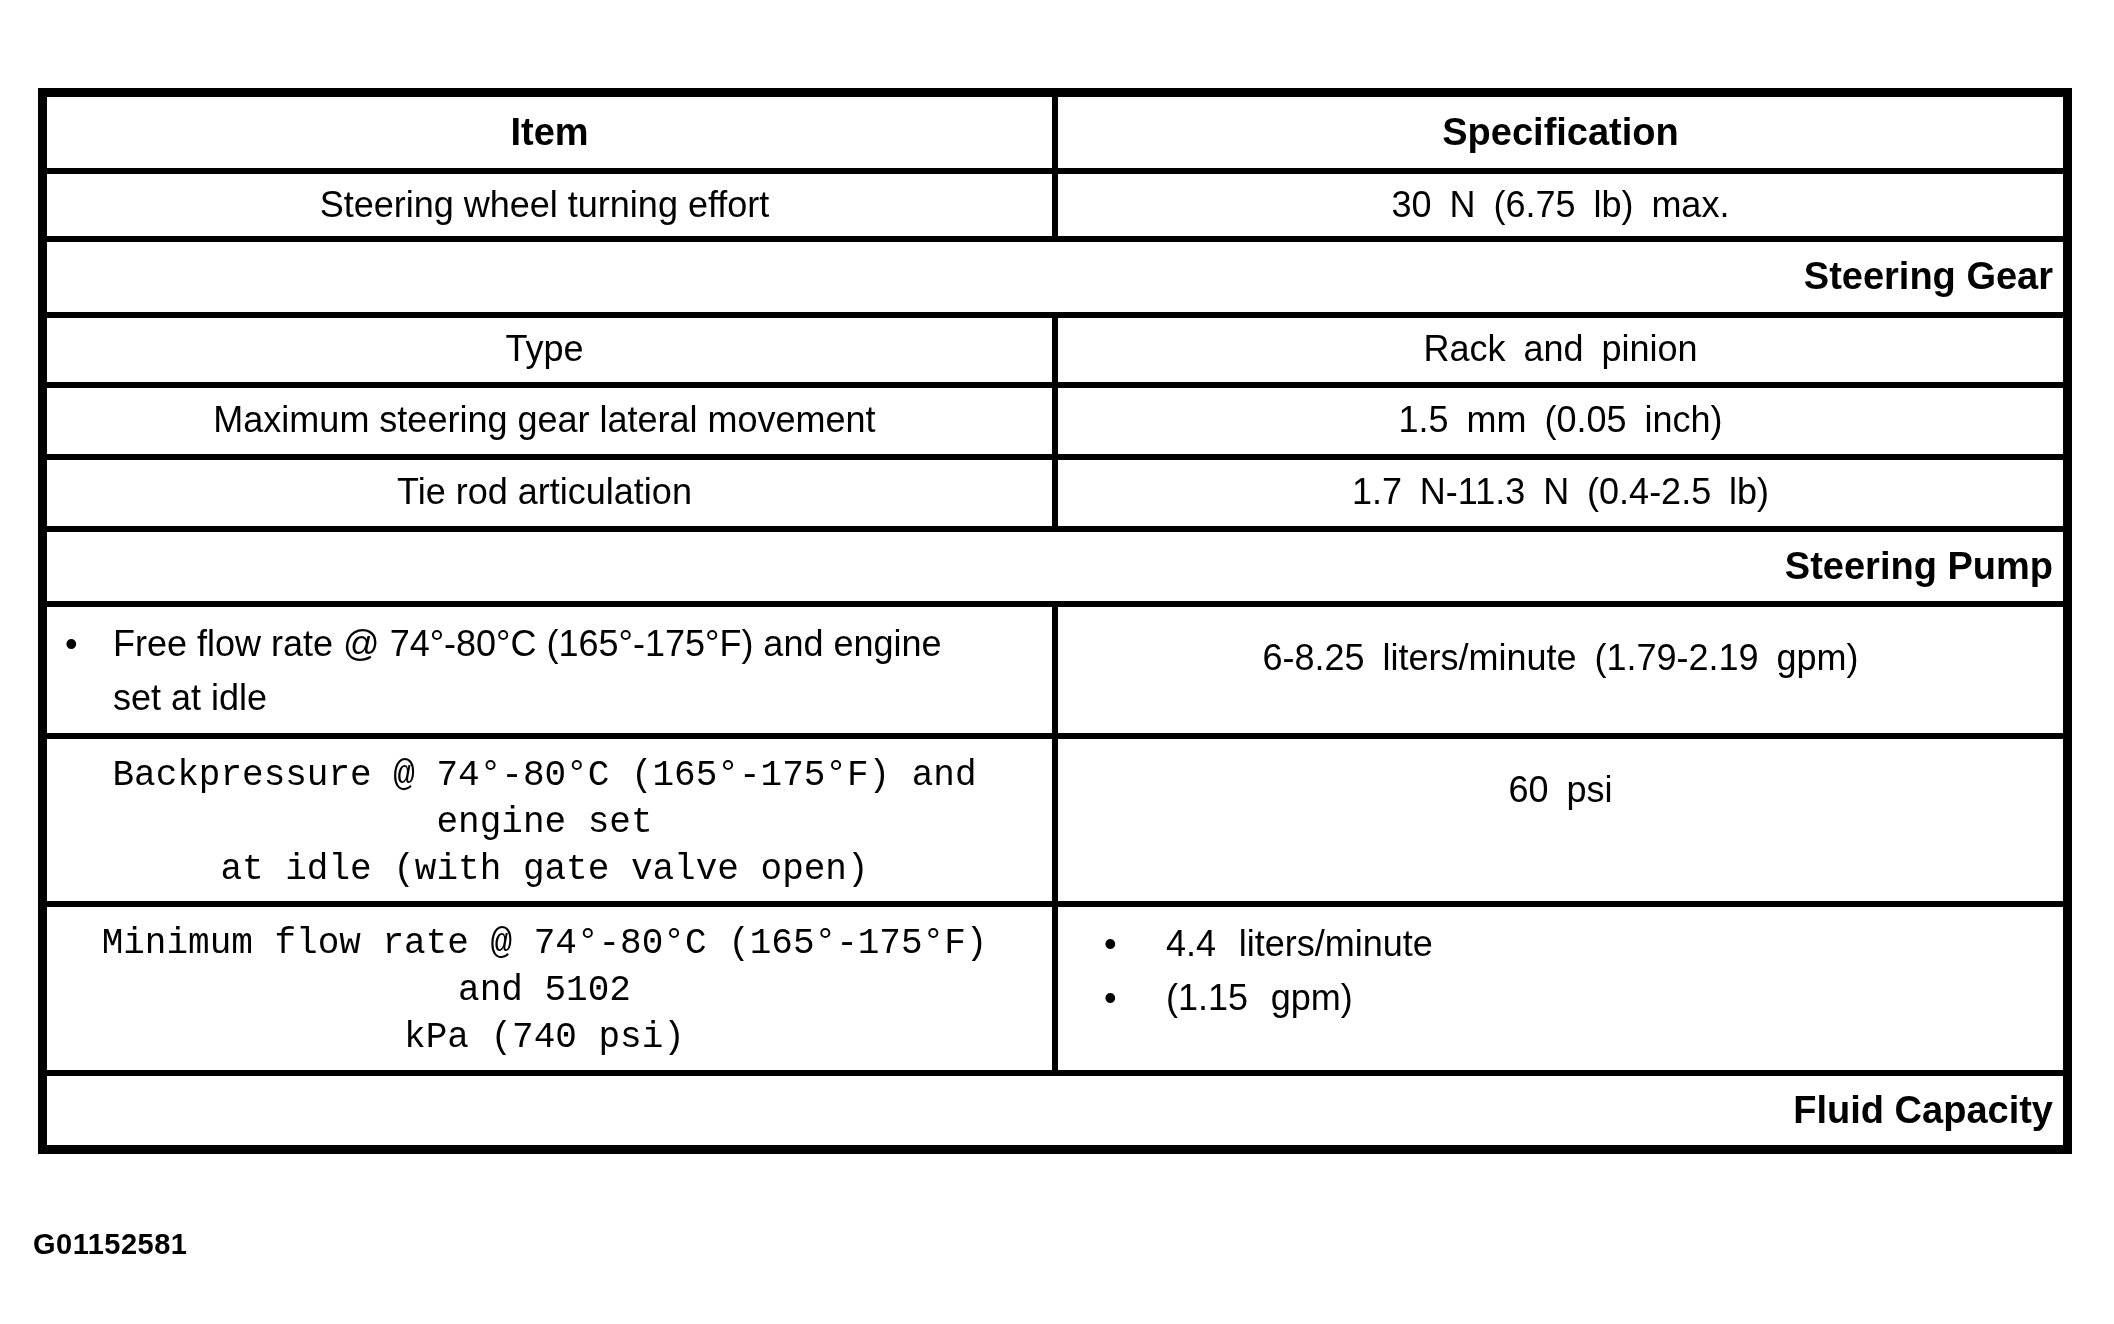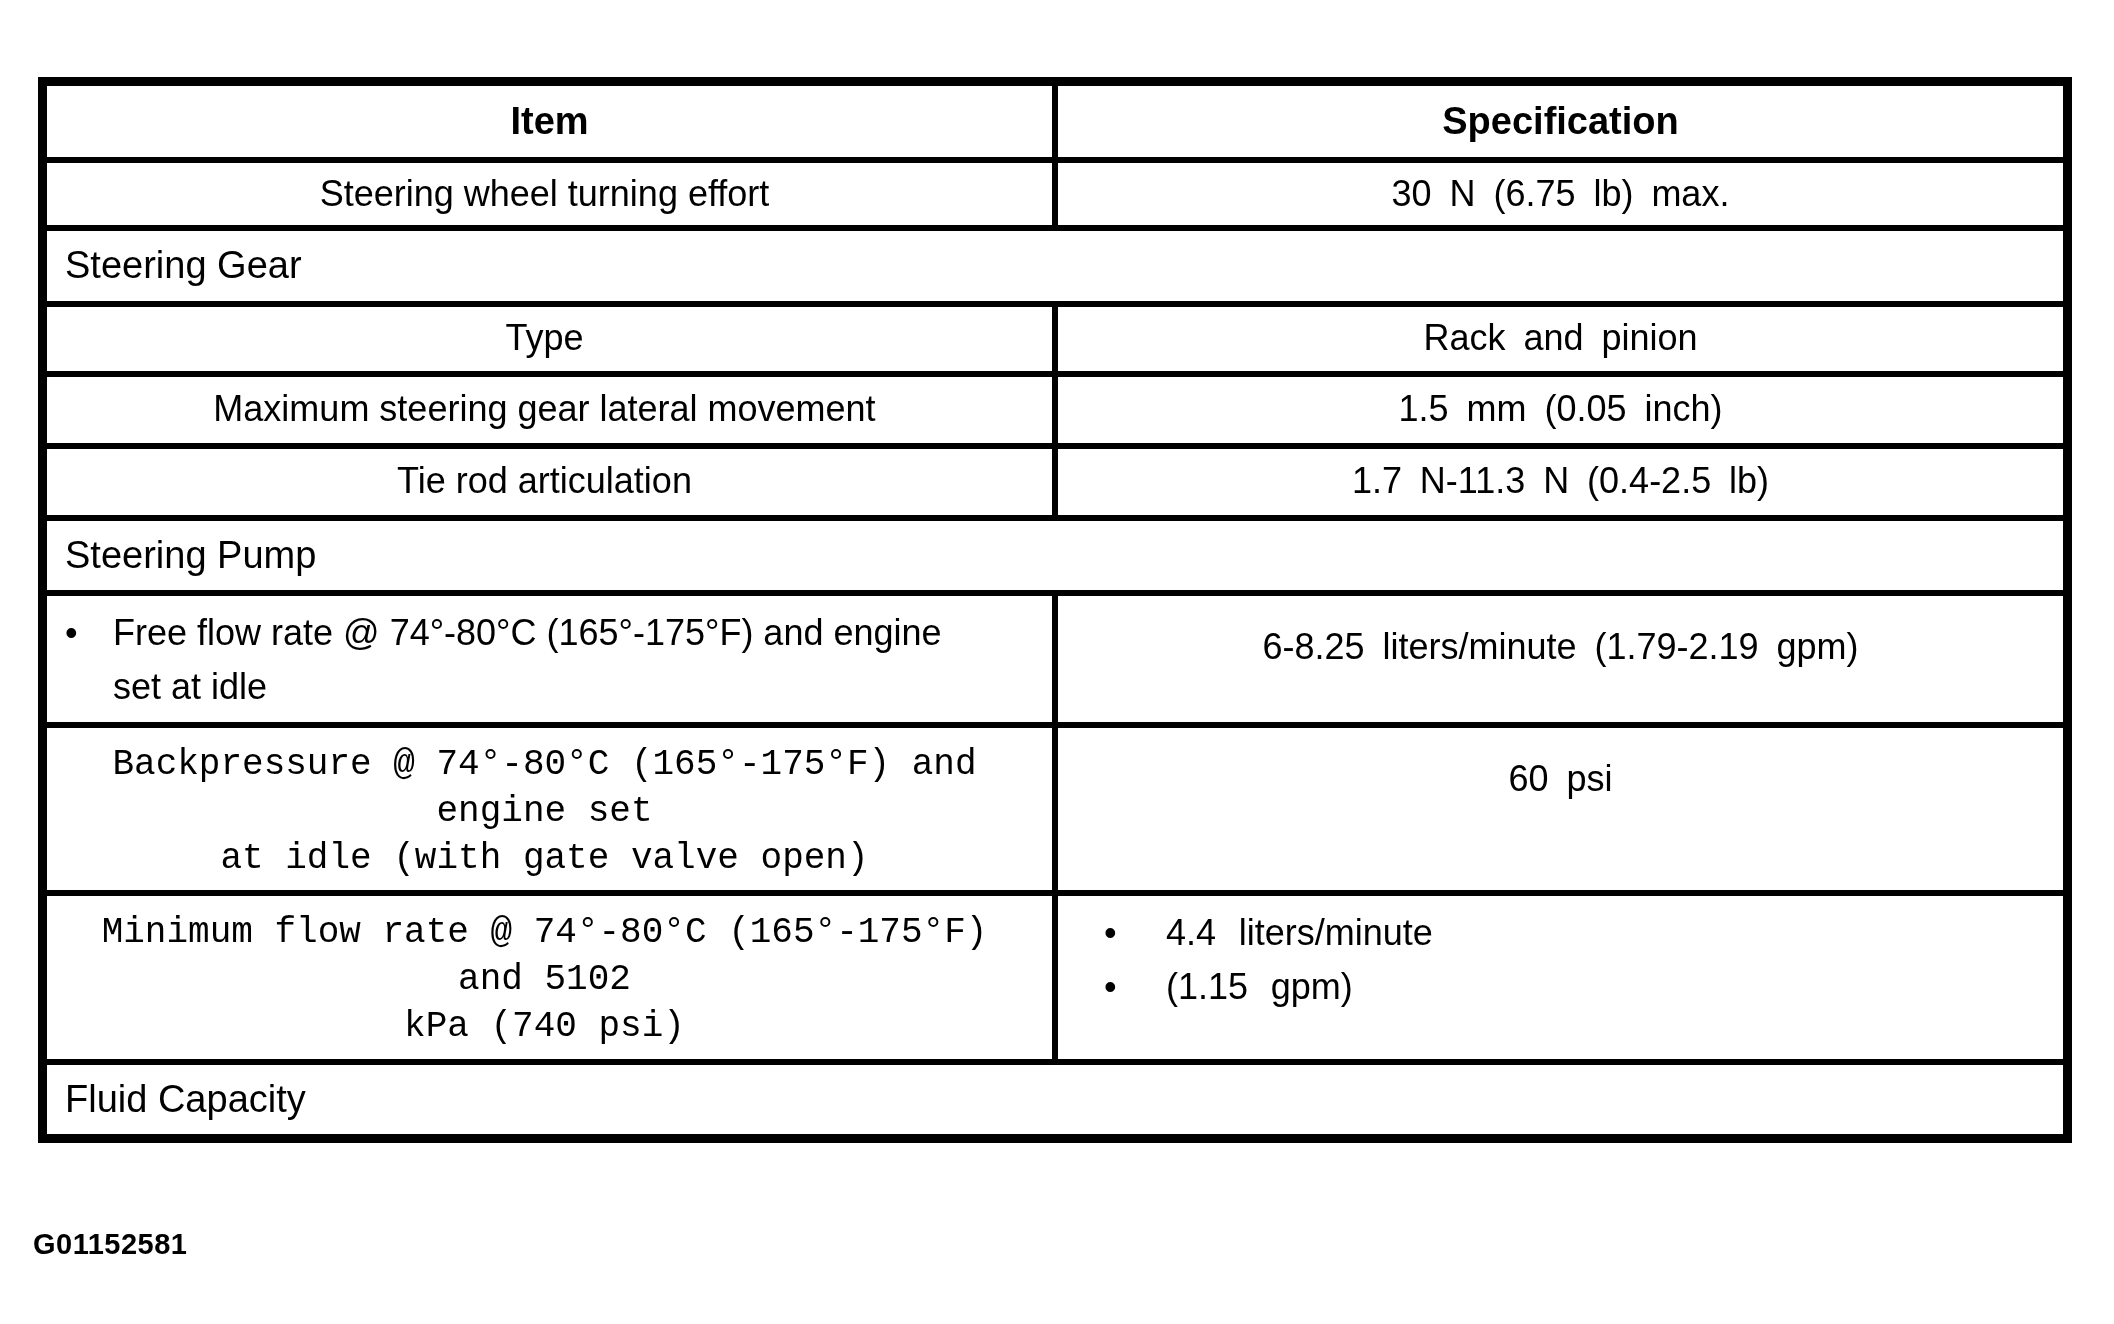--- a/index.html
+++ b/index.html
@@ -12,21 +12,21 @@
   .page {
     position: relative;
     width: 2114px;
     height: 1324px;
     background: #ffffff;
     overflow: hidden;
   }
   table.spec-table {
     position: absolute;
     left: 38px;
-    top: 77px;
+    top: 88px;
     width: 2034px;
     border-collapse: collapse;
     table-layout: fixed;
     border: 9px solid #000;
     font-size: 36px;
     line-height: 1.3;
   }
   col.col-item  { width: 50%; }
   col.col-spec  { width: 50%; }
   th, td {
@@ -44,23 +44,23 @@
     text-align: center;
     padding: 8px 28px 8px 18px;
     white-space: pre-line;
   }
   td.spec-cell {
     text-align: center;
     word-spacing: 0.22em;
     padding: 6px 10px;
   }
   td.section-cell {
-    font-weight: normal;
+    font-weight: bold;
     font-size: 38px;
-    text-align: left;
+    text-align: right;
     padding: 10px 10px 10px 18px;
   }
   
   tr.rh-head { height: 78px; }
   tr.rh-a    { height: 66px; }
   tr.rh-sec  { height: 72px; }
   tr.rh-b    { height: 70px; }
   tr.rh-c    { height: 72px; }
   tr.rh-d    { height: 126px; }
   tr.rh-e    { height: 126px; }

